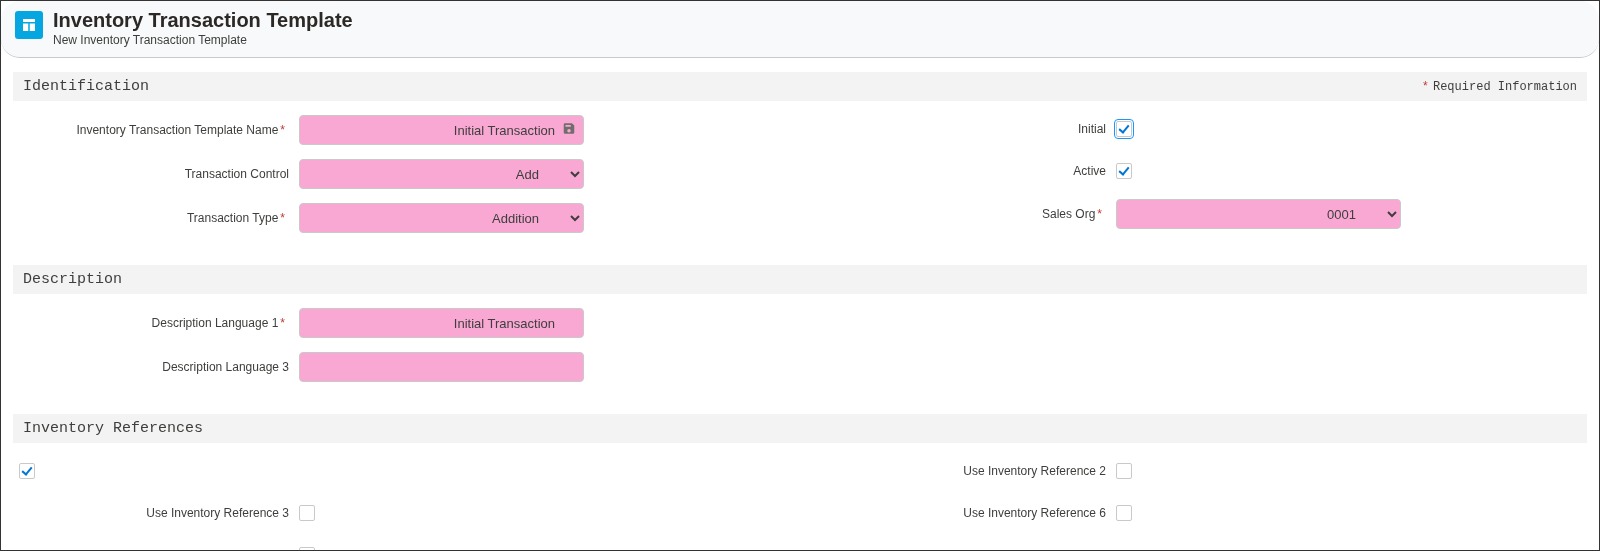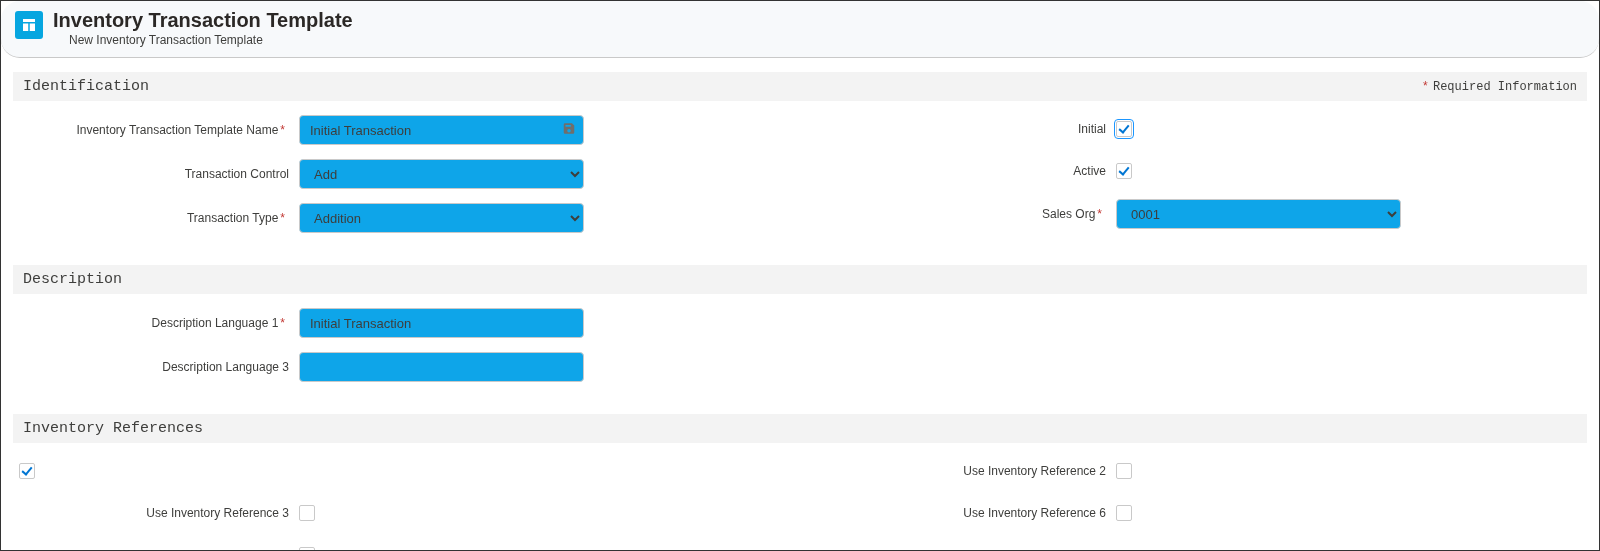--- a/index.html
+++ b/index.html
@@ -42,21 +42,20 @@
   .page-title {
     font-size: 20px;
     font-weight: 700;
     color: #2b2826;
     line-height: 1.1;
   }
   .page-subtitle {
     font-size: 12px;
     color: #3e3e3c;
     margin-top: 2px;
-    margin-left: 16px;
   }
   .body { padding: 0 12px 14px 12px; flex: 1; overflow: auto; }
   .section-header {
     background: #f3f3f3;
     padding: 6px 10px;
     font-size: 15px;
     color: #3e3e3c;
     margin-top: 14px;
     display: flex;
     justify-content: space-between;
@@ -96,21 +95,22 @@
   .field-control { width: 285px; }
   .field-control input[type="text"],
   .field-control select {
     width: 100%;
     height: 30px;
     border: 1px solid #c9c9c9;
     border-radius: 4px;
     padding: 4px 28px 4px 10px;
     font-size: 13px;
     color: #3e3e3c;
-    background: #0ea5e9;
+    background: #f9a8d4;
+    text-align: right;
   }
   .field-control.with-icon { position: relative; }
   .field-control .inline-icon {
     position: absolute;
     right: 8px;
     top: 50%;
     transform: translateY(-50%);
     color: #706e6b;
     pointer-events: none;
   }

